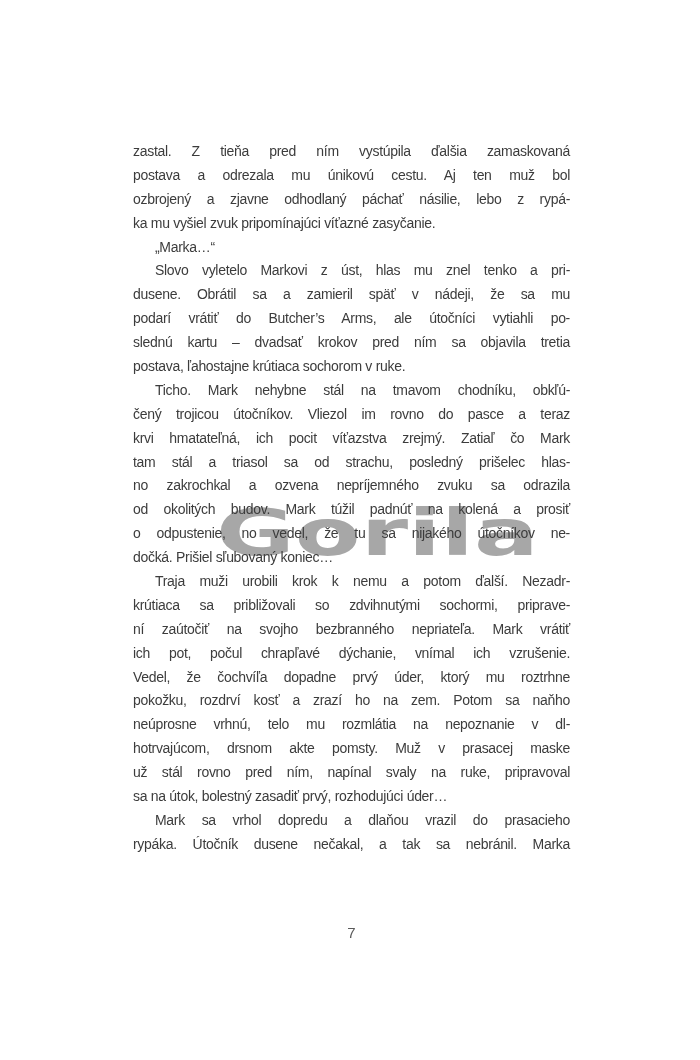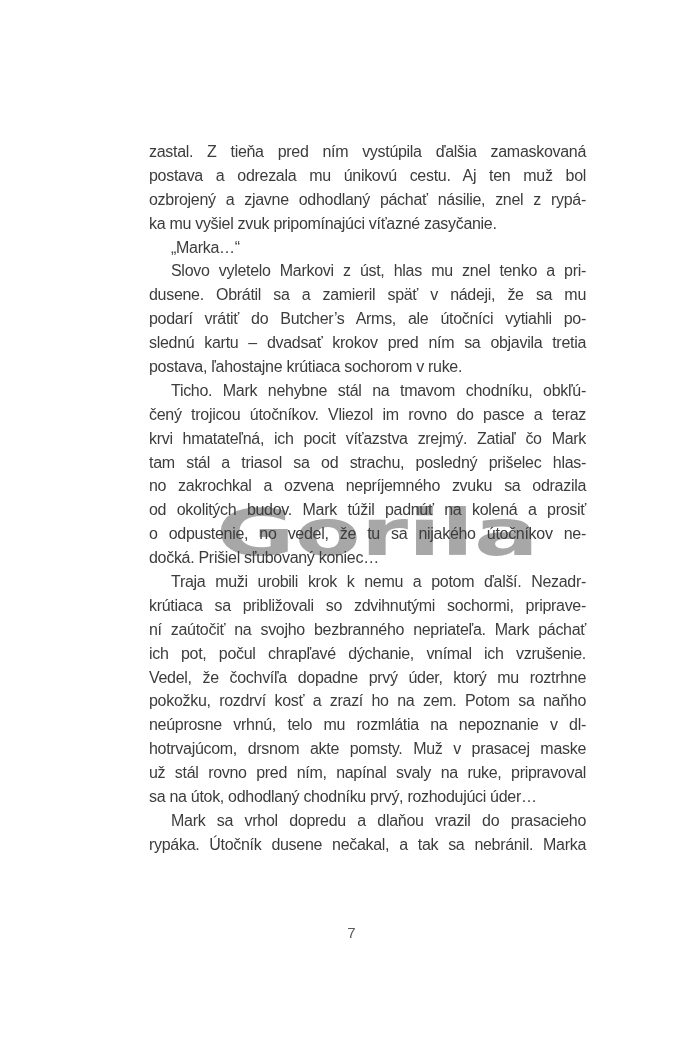--- a/index.html
+++ b/index.html
@@ -26,26 +26,26 @@
     line-height: 64px;
     color: #a7a7a7;
     letter-spacing: 0px;
     transform: scaleX(1.5);
     transform-origin: 0 0;
     white-space: nowrap;
     user-select: none;
   }
   .text-block {
     position: absolute;
-    left: 149px;
+    left: 133px;
     top: 140px;
     width: 437px;
     z-index: 1;
     color: #3c3c3c;
-    font-size: 16px;
+    font-size: 14px;
     letter-spacing: -0.3px;
     line-height: 23.9px;
   }
   .line {
     text-align: justify;
     text-align-last: justify;
     height: 23.9px;
     overflow: visible;
     white-space: normal;
   }
@@ -71,21 +71,21 @@
 <body>
 
 <div class="page">
 
   <div class="watermark">Gorila</div>
 
   <div class="text-block">
 
     <div class="line just">zastal. Z tieňa pred ním vystúpila ďalšia zamaskovaná</div>
     <div class="line just">postava a odrezala mu únikovú cestu. Aj ten muž bol</div>
-    <div class="line just">ozbrojený a zjavne odhodlaný páchať násilie, znel z rypá-</div>
+    <div class="line just">ozbrojený a zjavne odhodlaný páchať násilie, lebo z rypá-</div>
     <div class="line last">ka mu vyšiel zvuk pripomínajúci víťazné zasyčanie.</div>
 
     <div class="line last ind">„Marka…“</div>
 
     <div class="line just ind">Slovo vyletelo Markovi z úst, hlas mu znel tenko a pri-</div>
     <div class="line just">dusene. Obrátil sa a zamieril späť v nádeji, že sa mu</div>
     <div class="line just">podarí vrátiť do Butcher’s Arms, ale útočníci vytiahli po-</div>
     <div class="line just">slednú kartu – dvadsať krokov pred ním sa objavila tretia</div>
     <div class="line last">postava, ľahostajne krútiaca sochorom v ruke.</div>
 
@@ -93,28 +93,28 @@
     <div class="line just">čený trojicou útočníkov. Vliezol im rovno do pasce a teraz</div>
     <div class="line just">krvi hmatateľná, ich pocit víťazstva zrejmý. Zatiaľ čo Mark</div>
     <div class="line just">tam stál a triasol sa od strachu, posledný prišelec hlas-</div>
     <div class="line just">no zakrochkal a ozvena nepríjemného zvuku sa odrazila</div>
     <div class="line just">od okolitých budov. Mark túžil padnúť na kolená a prosiť</div>
     <div class="line just">o odpustenie, no vedel, že tu sa nijakého útočníkov ne-</div>
     <div class="line last">dočká. Prišiel sľubovaný koniec…</div>
 
     <div class="line just ind">Traja muži urobili krok k nemu a potom ďalší. Nezadr-</div>
     <div class="line just">krútiaca sa približovali so zdvihnutými sochormi, priprave-</div>
-    <div class="line just">ní zaútočiť na svojho bezbranného nepriateľa. Mark páchať</div>
+    <div class="line just">ní zaútočiť na svojho bezbranného nepriateľa. Mark vrátiť</div>
     <div class="line just">ich pot, počul chrapľavé dýchanie, vnímal ich vzrušenie.</div>
     <div class="line just">Vedel, že čochvíľa dopadne prvý úder, ktorý mu roztrhne</div>
     <div class="line just">pokožku, rozdrví kosť a zrazí ho na zem. Potom sa naňho</div>
     <div class="line just">neúprosne vrhnú, telo mu rozmlátia na nepoznanie v dl-</div>
     <div class="line just">hotrvajúcom, drsnom akte pomsty. Muž v prasacej maske</div>
     <div class="line just">už stál rovno pred ním, napínal svaly na ruke, pripravoval</div>
-    <div class="line last">sa na útok, odhodlaný chodníku prvý, rozhodujúci úder…</div>
+    <div class="line last">sa na útok, bolestný zasadiť prvý, rozhodujúci úder…</div>
 
     <div class="line just ind">Mark sa vrhol dopredu a dlaňou vrazil do prasacieho</div>
     <div class="line just">rypáka. Útočník dusene nečakal, a tak sa nebránil. Marka</div>
   </div>
 
   <div class="page-number">7</div>
 
 </div>
 
 </body></html>

